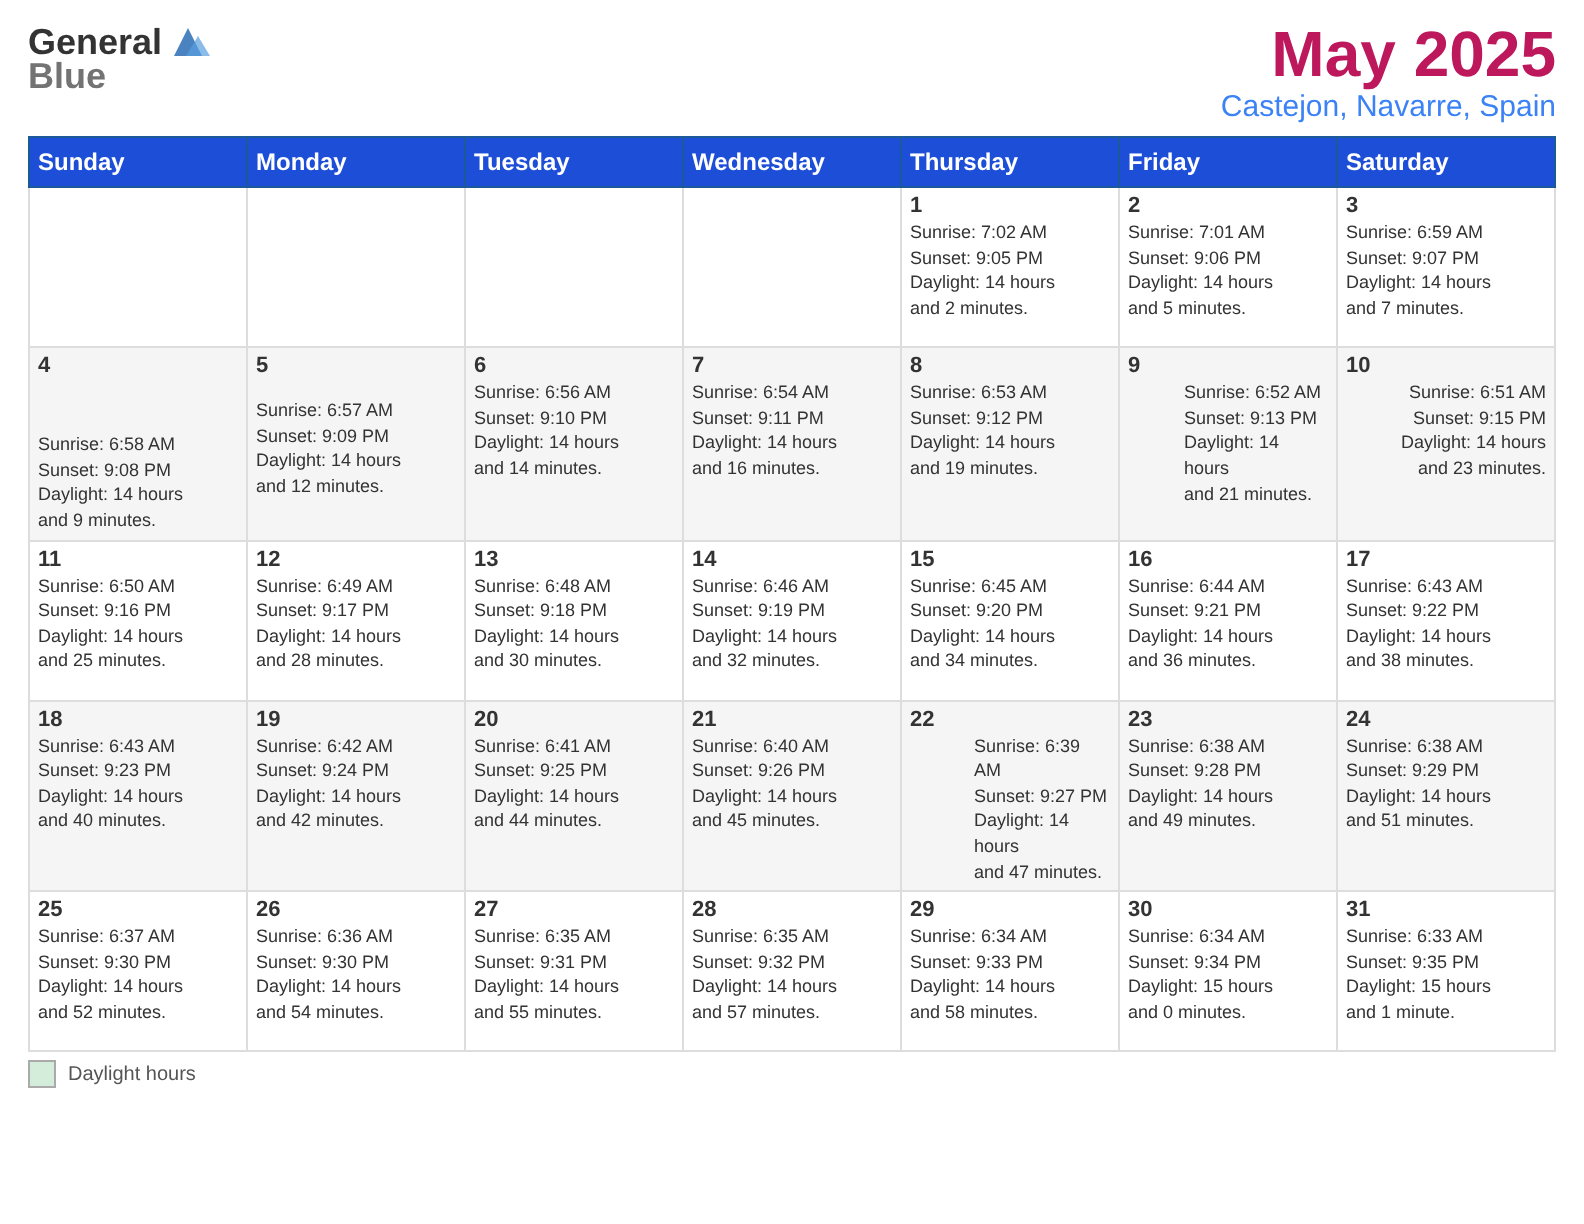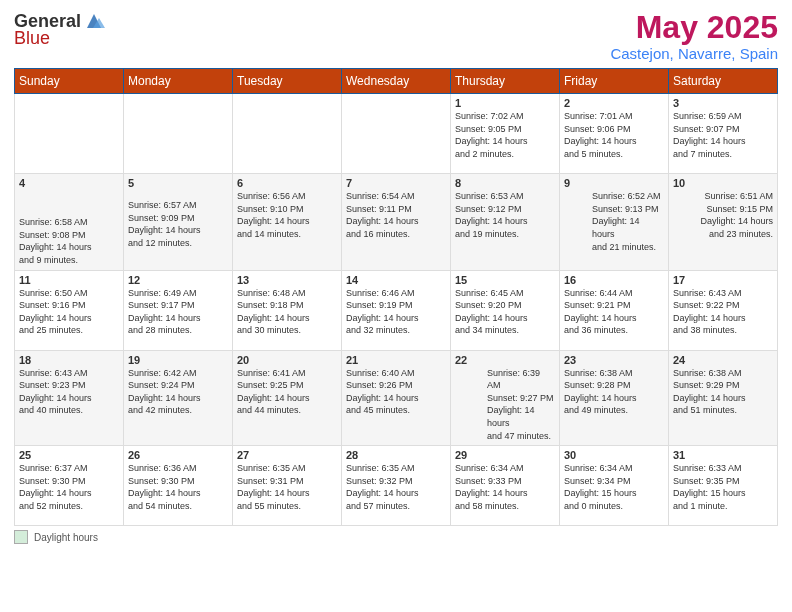--- a/index.html
+++ b/index.html
@@ -26,22 +26,22 @@
       align-items: center;
       gap: 2px;
     }
     .logo-text-general {
       font-size: 18px;
       font-weight: bold;
       color: #333;
     }
     .logo-text-blue {
       font-size: 18px;
-      font-weight: normal;
-      color: #b91c1c;
+      font-weight: bold;
+      color: #737373;
     }
     .logo-icon {
       width: 22px;
       height: 22px;
       margin-left: 2px;
     }
     .title-section {
       text-align: right;
     }
     .month-year {
@@ -53,24 +53,24 @@
     .location {
       font-size: 15px;
       color: #3b82f6;
     }
     table {
       width: 100%;
       border-collapse: collapse;
       table-layout: fixed;
     }
     thead tr th {
-      background: #c2410c;
+      background: #1d4ed8;
       color: #fff;
       font-size: 12px;
-      font-weight: normal;
+      font-weight: bold;
       padding: 5px 4px;
       text-align: left;
       border: 1px solid #1a5a9a;
     }
     tbody tr td {
       vertical-align: top;
       padding: 3px 4px;
       border: 1px solid #ddd;
       font-size: 9.5px;
       color: #333;

